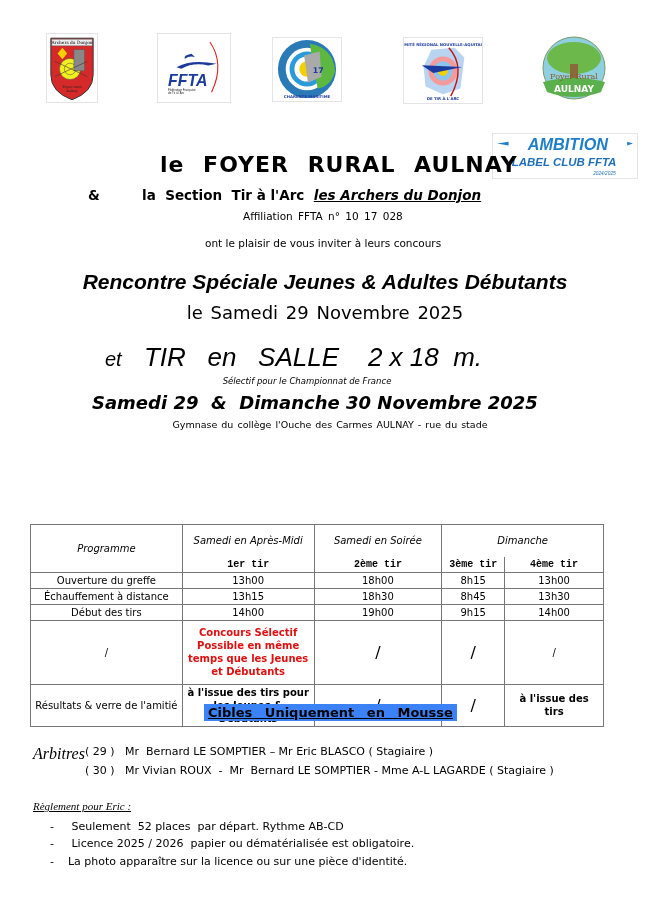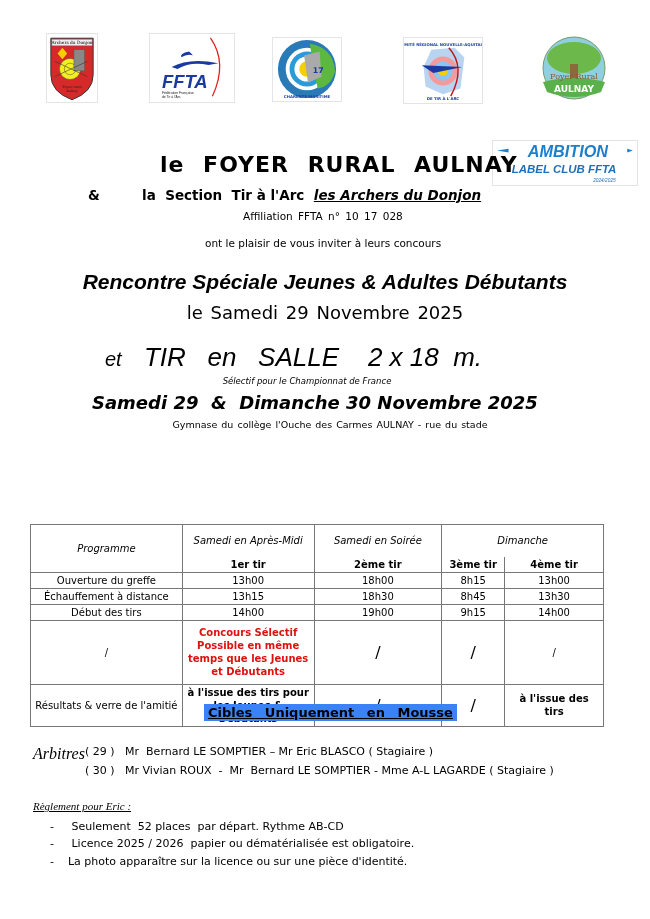--- a/index.html
+++ b/index.html
@@ -55,21 +55,21 @@
     <circle cx="24" cy="36" r="11" fill="#f3f020" stroke="#444" stroke-width="0.5"></circle>
     <circle cx="24" cy="36" r="6" fill="none" stroke="#444" stroke-width="0.5"></circle>
     <rect x="28" y="16" width="11" height="22" fill="#888" stroke="#555" stroke-width="0.5"></rect>
     <line x1="8" y1="28" x2="42" y2="44" stroke="#333" stroke-width="0.6"></line>
     <line x1="8" y1="44" x2="42" y2="28" stroke="#333" stroke-width="0.6"></line>
     <text x="26" y="56" font-size="3.5" text-anchor="middle" fill="#222" font-family="DejaVu Serif, serif">Foyer rural</text>
     <text x="26" y="60" font-size="3.5" text-anchor="middle" fill="#222" font-family="DejaVu Serif, serif">Aulnay</text>
   </svg>
 </div>
 
-<div class="logo" style="left:149px; top:33px; width:86px; height:70px;">
+<div class="logo" style="left:157px; top:33px; width:74px; height:70px;">
   <svg viewBox="0 0 86 70">
     <path d="M62 4 Q80 30 64 64" fill="none" stroke="#e02020" stroke-width="1.3"></path>
     <path d="M40 18 Q30 20 32 24 Q38 20 44 22" fill="#1a3a9c"></path>
     <path d="M22 34 Q40 24 70 30 L60 32 Q42 28 28 36 Z" fill="#1a3a9c"></path>
     <text x="12" y="56" font-size="19" font-weight="bold" font-style="italic" fill="#1a3a9c" font-family="Liberation Sans, sans-serif">FFTA</text>
     <text x="12" y="62" font-size="3.5" fill="#222" font-family="Liberation Sans, sans-serif">Fédération Française</text>
     <text x="12" y="66" font-size="3.5" fill="#222" font-family="Liberation Sans, sans-serif">de Tir à l'Arc</text>
   </svg>
 </div>
 
@@ -104,21 +104,21 @@
   <svg viewBox="0 0 86 65">
     <circle cx="43" cy="32" r="31" fill="#8fd0e0" stroke="#7a9a6a" stroke-width="1"></circle>
     <ellipse cx="43" cy="22" rx="27" ry="16" fill="#6cb84a"></ellipse>
     <rect x="39" y="28" width="8" height="16" fill="#8a6a3a"></rect>
     <path d="M12 46 Q43 38 74 46 L70 56 Q43 66 16 56 Z" fill="#5ab04a"></path>
     <text x="43" y="43" font-size="8" text-anchor="middle" fill="#8a5a2a" font-family="DejaVu Serif, serif">Foyer Rural</text>
     <text x="43" y="56" font-size="9" text-anchor="middle" font-weight="bold" fill="#fff" font-family="DejaVu Sans, sans-serif">AULNAY</text>
   </svg>
 </div>
 
-<div class="logo" style="left:492px; top:140px; width:146px; height:46px;">
+<div class="logo" style="left:492px; top:133px; width:146px; height:46px;">
   <svg viewBox="0 0 146 46">
     <path d="M2 10 L14 8 L14 12 Z" fill="#1f7fc9"></path>
     <text x="76" y="17" font-size="17" text-anchor="middle" font-weight="bold" font-style="italic" fill="#1f7fc9" font-family="Liberation Sans, sans-serif">AMBITION</text>
     <path d="M138 8 L144 10 L138 12 Z" fill="#1f7fc9"></path>
     <text x="72" y="33" font-size="12" text-anchor="middle" font-weight="bold" font-style="italic" fill="#1f6fb9" font-family="Liberation Sans, sans-serif">LABEL CLUB FFTA</text>
     <text x="126" y="43" font-size="5" text-anchor="end" font-style="italic" fill="#1f6fb9" font-family="Liberation Sans, sans-serif">2024/2025</text>
   </svg>
 </div>
 
 <div class="title-main">le FOYER RURAL AULNAY</div>
@@ -142,21 +142,21 @@
       <col style="width:63px">
       <col style="width:99px">
   </colgroup>
   <tbody>
       <tr style="height:32px;">
     <td rowspan="2" class="hdr-it">Programme</td>
     <td class="hdr-it nob-bottom">Samedi  en  Après-Midi</td>
     <td class="hdr-it nob-bottom">Samedi  en Soirée</td>
     <td colspan="2" class="hdr-it nob-bottom">Dimanche</td>
   </tr>
-  <tr style="height:14px;">
+  <tr style="height:14px;font-family:Liberation Mono, monospace;">
     <td class="bold nob-top">1er tir</td>
     <td class="bold nob-top">2ème tir</td>
     <td class="bold nob-top">3ème tir</td>
     <td class="bold nob-top">4ème tir</td>
   </tr>
   <tr>
     <td>Ouverture du greffe</td>
     <td>13h00</td>
     <td>18h00</td>
     <td>8h15</td>

